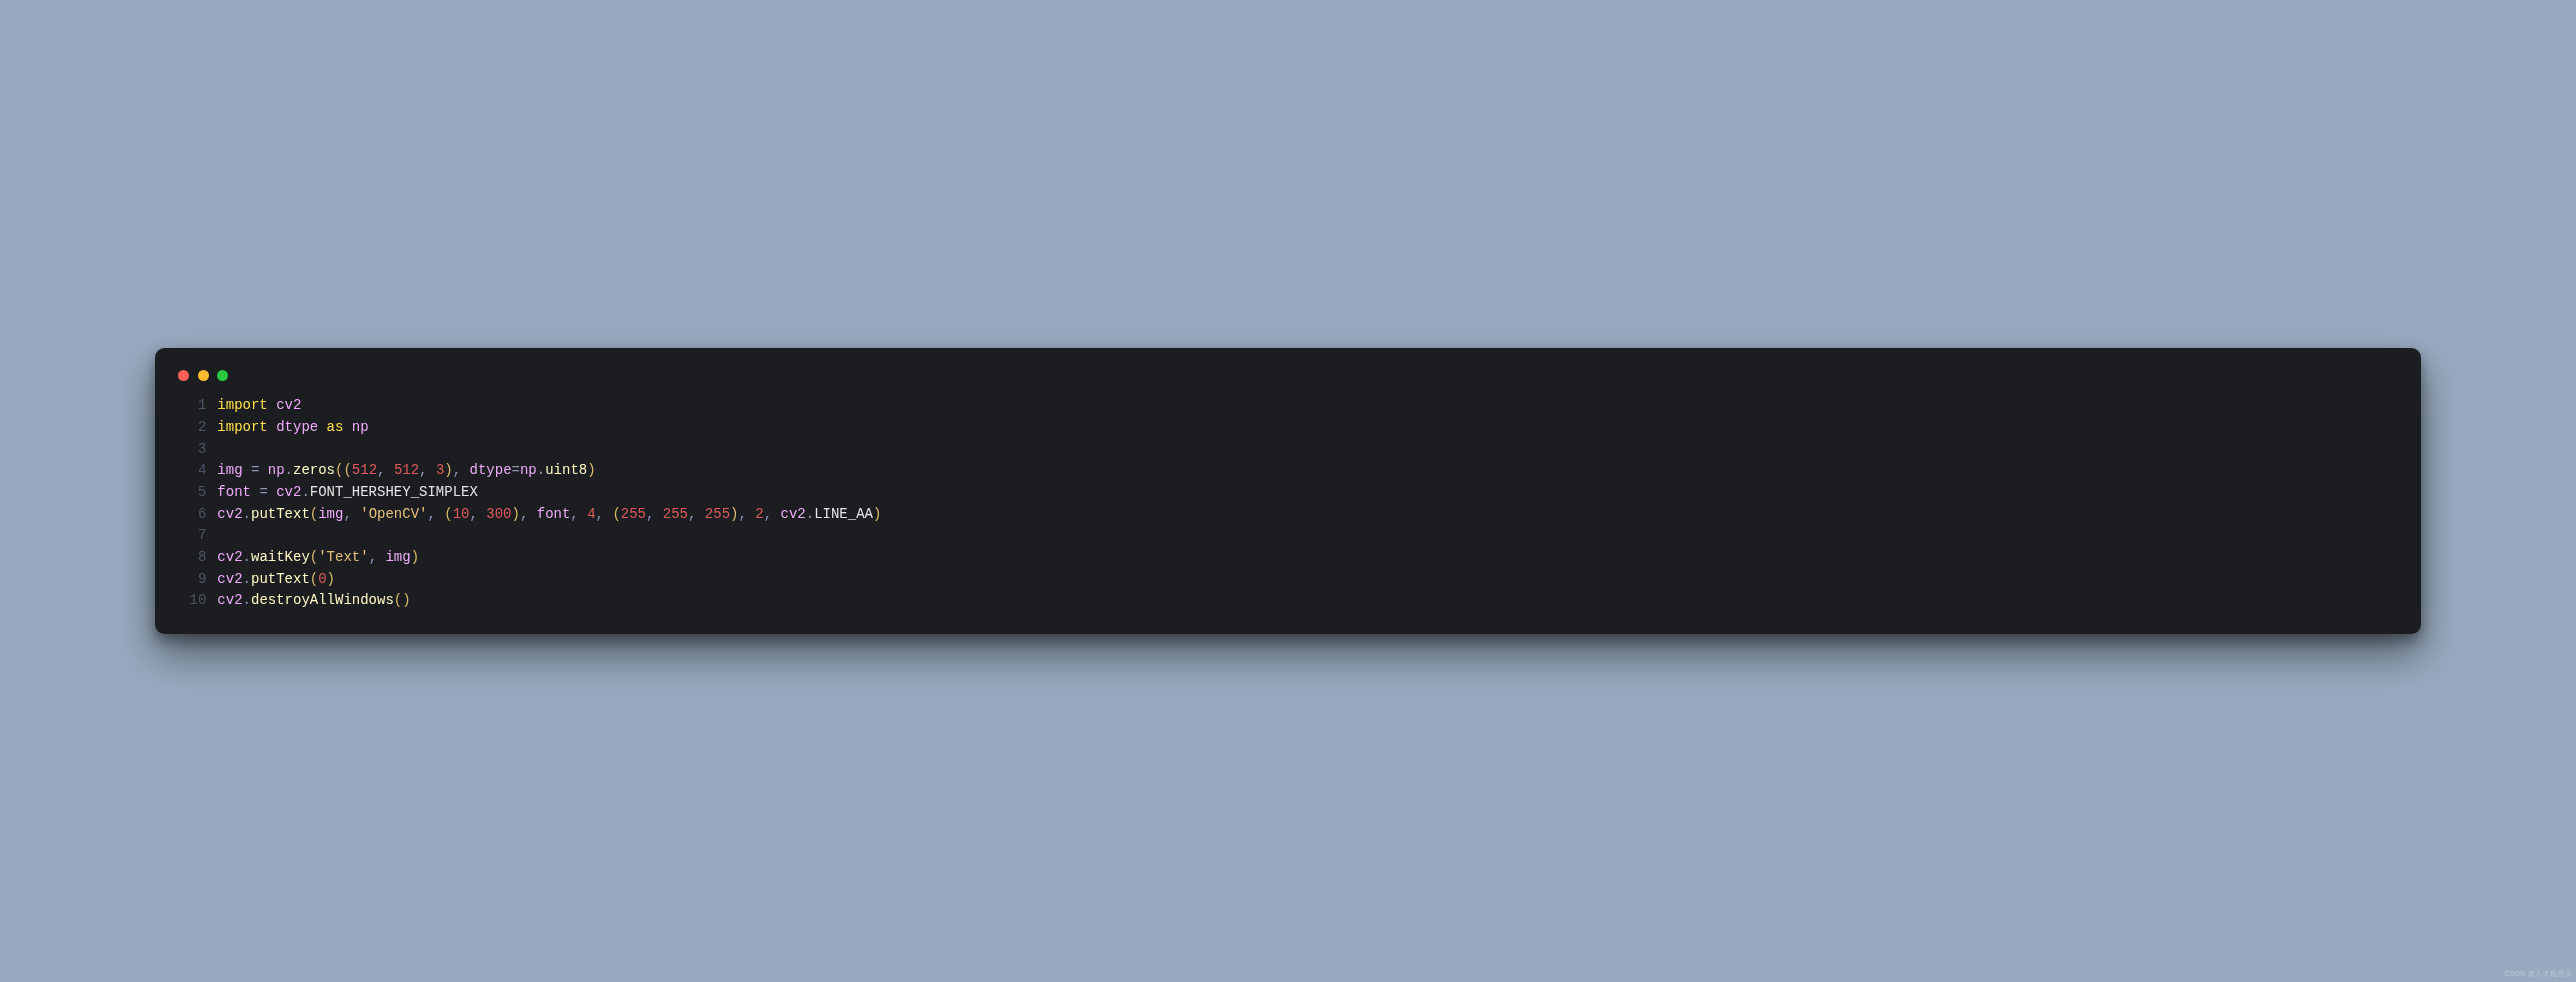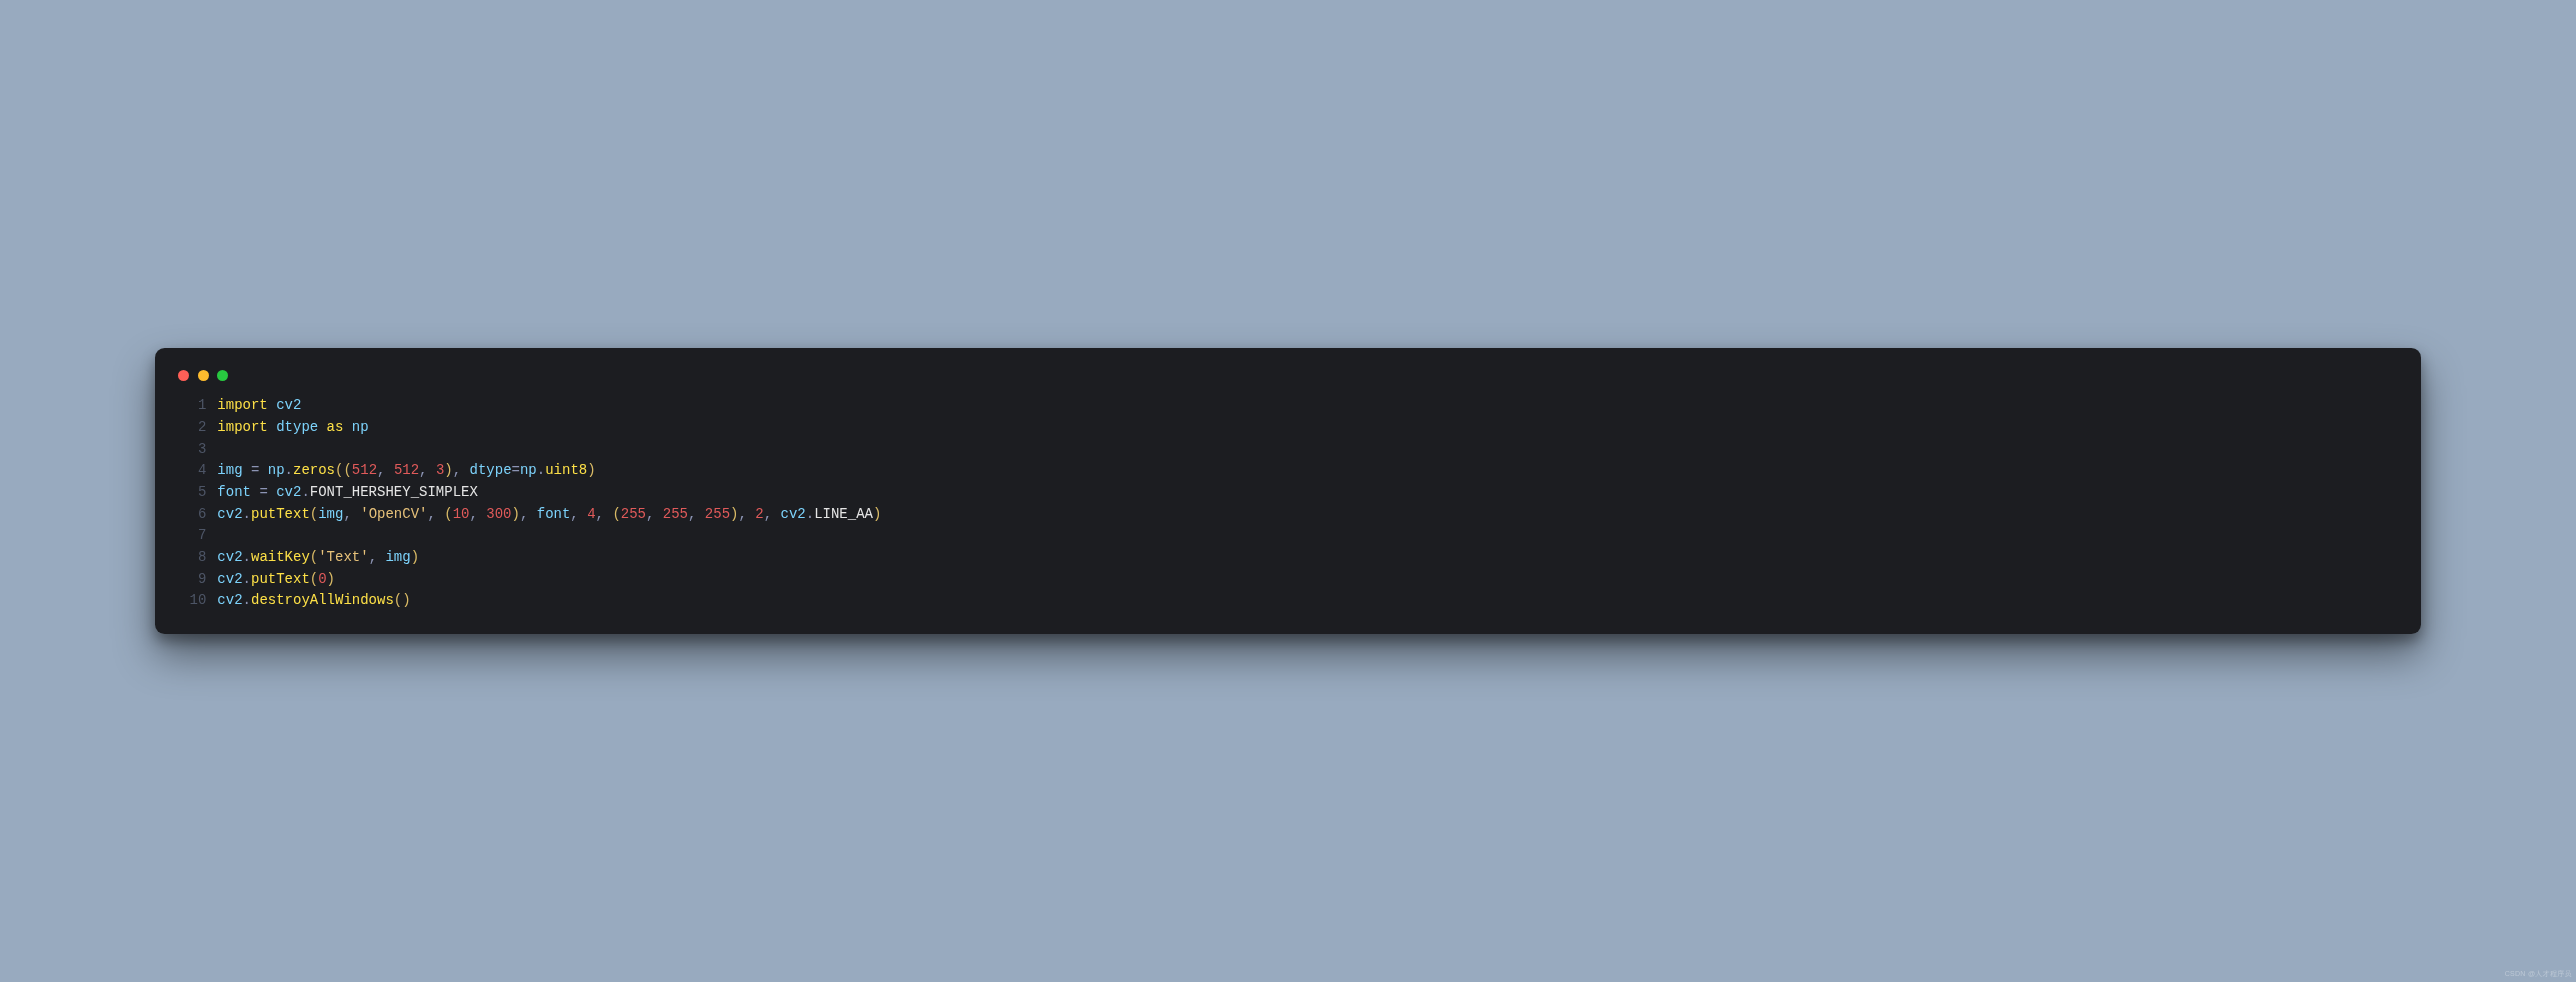--- a/index.html
+++ b/index.html
@@ -52,22 +52,22 @@
     color: #4d5566;
     margin-right: 11px;
     user-select: none;
     flex-shrink: 0;
   }
   .tok { display: inline; }
 
   
   .c-default { color: #b8bfcf; }
   .c-keyword { color: #fde047; }      
-  .c-module  { color: #7dd3fc; }      
-  .c-func    { color: #fde047; }      
+  .c-module  { color: #f0abfc; }      
+  .c-func    { color: #fef9c3; }      
   .c-number  { color: #e05a5a; }      
   .c-string  { color: #e6c17a; text-align: center; }      
   .c-paren   { color: #d9ba66; }      
   .c-op      { color: #8d95b5; }      
   .c-const   { color: #e5e5e5; }      
 
   .watermark {
     position: absolute;
     right: 4.2px;
     bottom: 2.8px;

